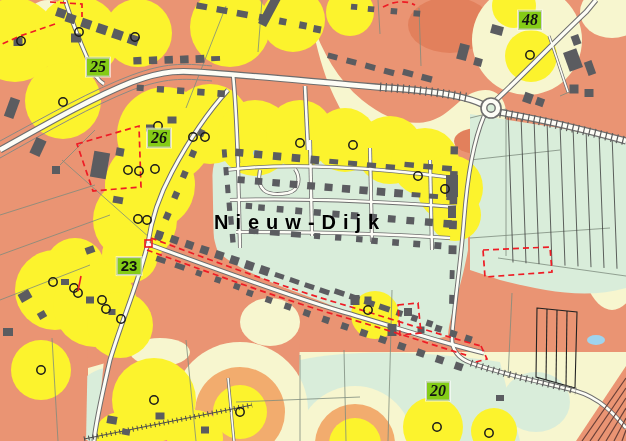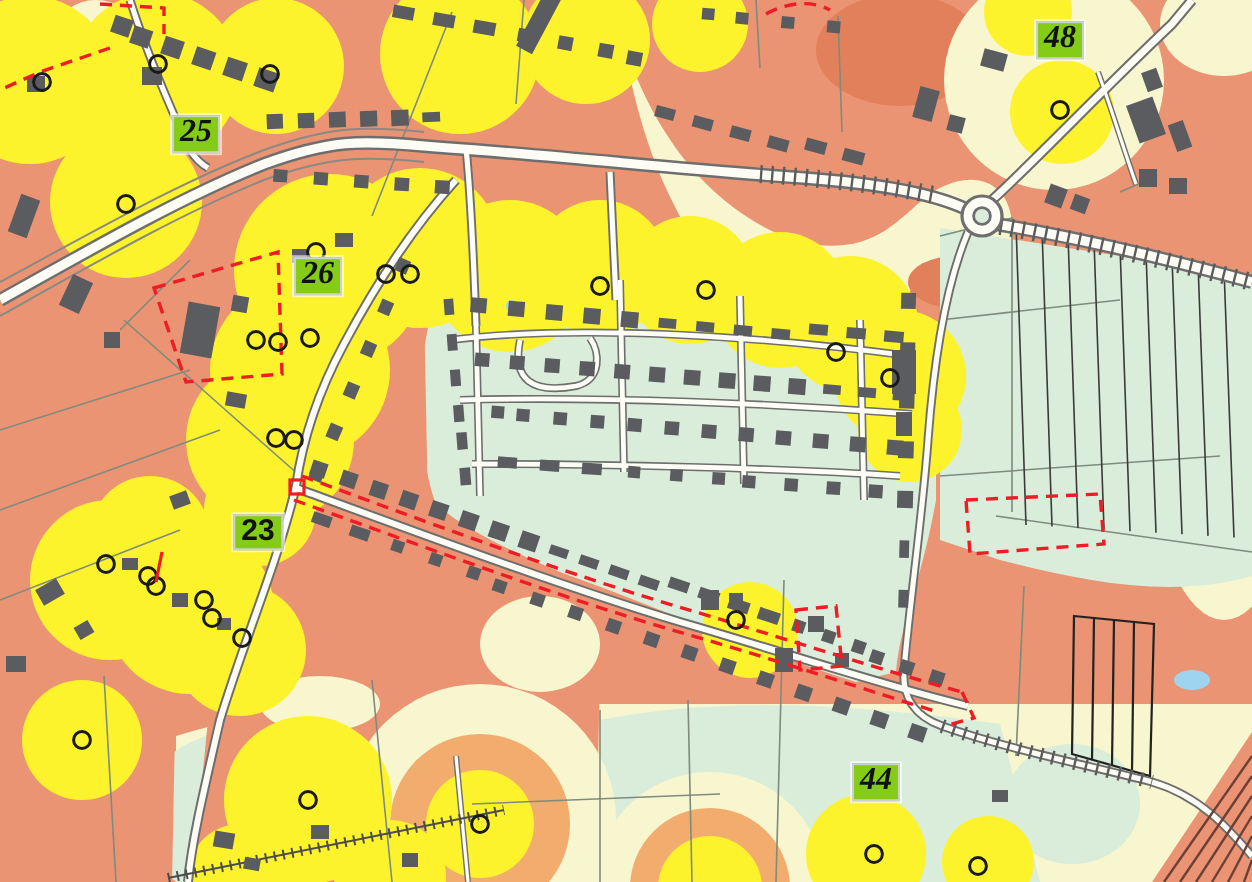--- a/index.html
+++ b/index.html
@@ -473,15 +473,16 @@
   <g id="leader-layer" stroke="#EE1C25" stroke-width="1.6">
         <line x1="81" y1="276" x2="78" y2="291"></line>
       </g>
 </svg>
 
 <div id="label-layer">
       <div class="sheet-label" style="left: 66px; top: 67px; margin-left: 32px;">25</div>
       <div class="sheet-label" style="left: 159px; top: 90px; margin-top: 48px;">26</div>
       <div class="sheet-label" style="left: 530px; top: 20px;">48</div>
       <div class="sheet-label upright" style="left: 83px; top: 266px; margin-left: 46px;">23</div>
-      <div class="sheet-label" style="left: 438px; top: 391px;">44</div>
+      <div class="sheet-label" style="left: 438px; top: 391px;">20</div>
+      <div class="town-label" style="left: 214px; top: 211px;">Nieuw-Dijk</div>
     </div>
 </div>
 
 </body></html>

